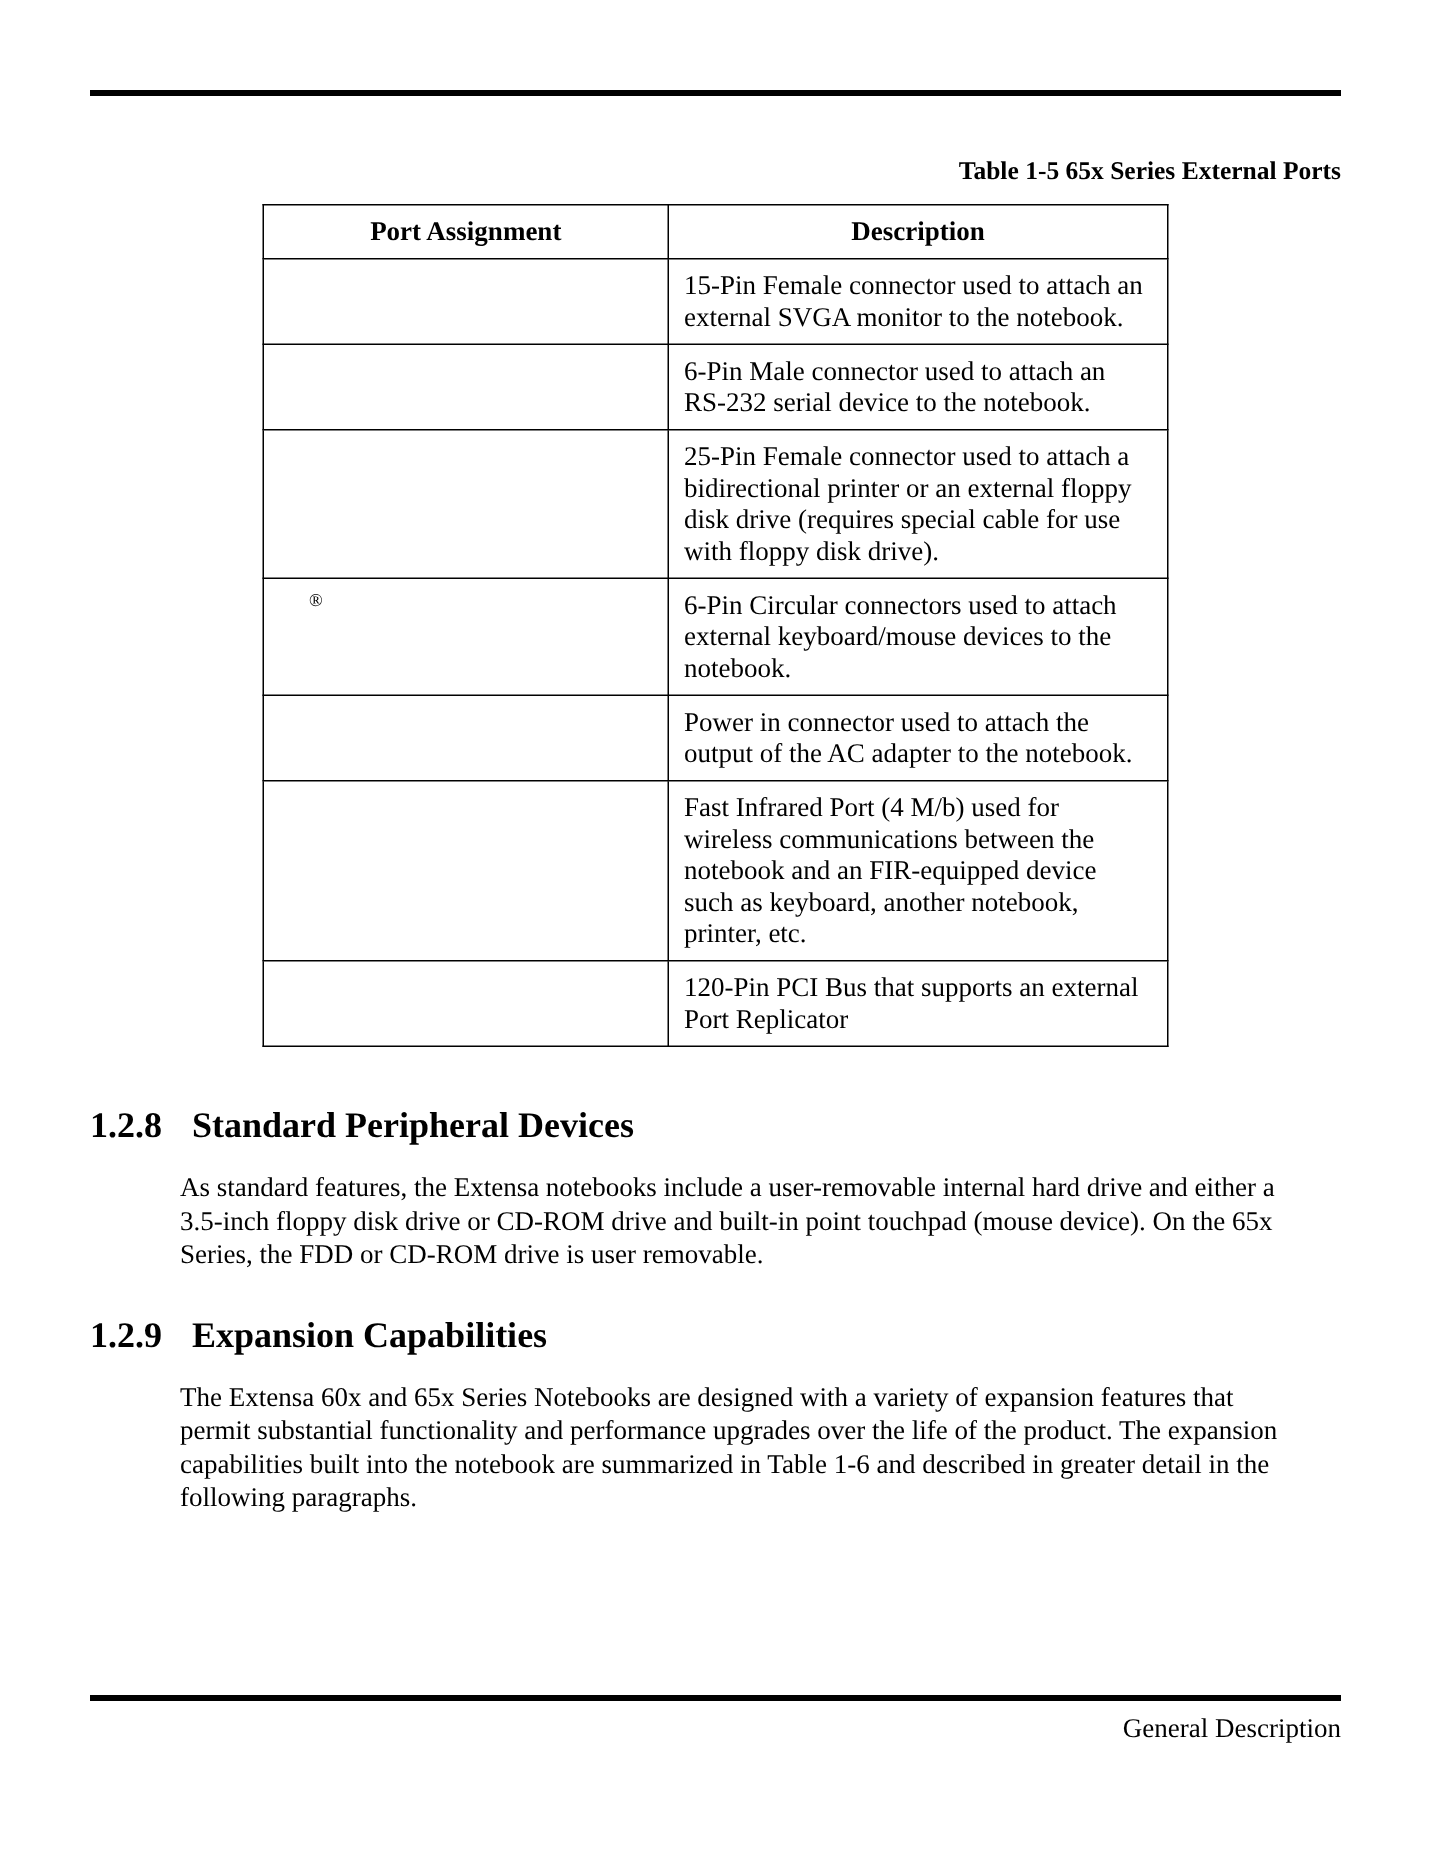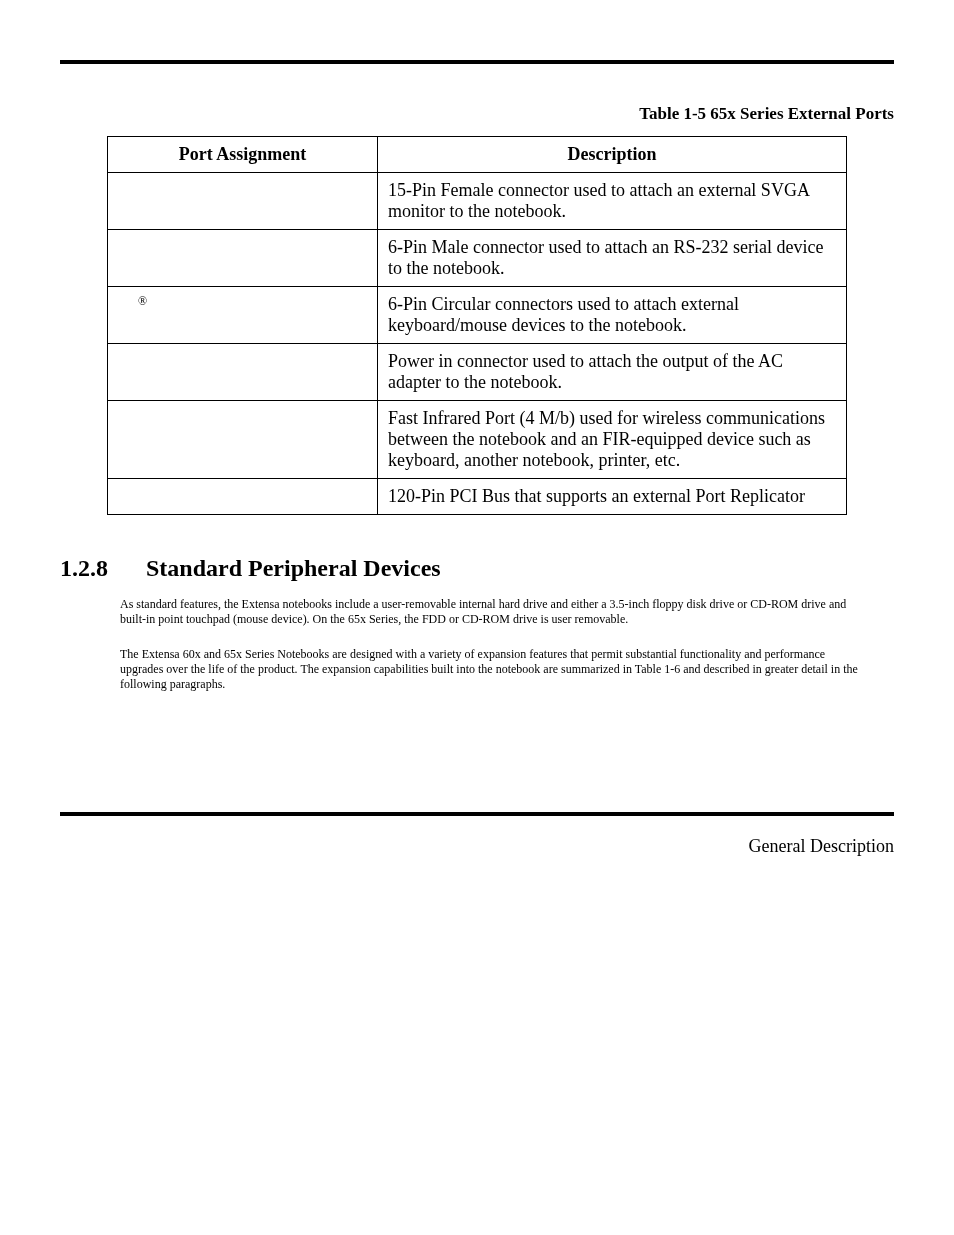--- a/index.html
+++ b/index.html
@@ -21,21 +21,21 @@
     margin-bottom: 40px;
   }
   .table-caption {
     text-align: right;
     font-weight: bold;
     font-size: 17px;
     margin-bottom: 12px;
   }
   table.ports {
     border-collapse: collapse;
-    width: 740px;
+    width: 604px;
     margin: 0 auto 40px auto;
     font-size: 18px;
   }
   table.ports th, table.ports td {
     border: 1px solid #000;
     padding: 7px 10px;
     vertical-align: top;
     text-align: left;
   }
   table.ports th {
@@ -48,35 +48,35 @@
     font-size: 12px;
     vertical-align: top;
     display: inline-block;
     padding-left: 20px;
   }
   h2.section {
     font-size: 24px;
     font-weight: bold;
     margin: 30px 0 15px 0;
   }
-  h2.section .num { display: inline-block; margin-right: 32px; }
+  h2.section .num { display: inline-block; margin-right: 14px; }
   p.body {
-    font-size: 12px;
+    font-size: 18px;
     line-height: 1.25;
     margin: 0 0 20px 60px;
     max-width: 740px;
   }
   .bottom-rule {
     border-top: 4px solid #000;
     margin-top: 120px;
   }
   .footer {
     text-align: right;
     font-size: 18px;
-    padding-top: 20px;
+    padding-top: 8px;
   }
 </style>
 </head>
 <body>
 
 <div class="page">
   <div class="top-rule"></div>
 
   <div class="table-caption">Table 1-5  65x Series External Ports</div>
 
@@ -94,20 +94,24 @@
     <tbody>
       <tr>
         <td></td>
         <td>15-Pin Female connector used to attach an external SVGA monitor to the notebook.</td>
       </tr>
       <tr>
         <td></td>
         <td>6-Pin Male connector used to attach an RS-232 serial device to the notebook.</td>
       </tr>
       <tr>
+        <td></td>
+        <td>25-Pin Female connector used to attach a bidirectional printer or an external floppy disk drive (requires special cable for use with floppy disk drive).</td>
+      </tr>
+      <tr>
         <td><span class="reg-mark">®</span></td>
         <td>6-Pin Circular connectors used to attach external keyboard/mouse devices to the notebook.</td>
       </tr>
       <tr>
         <td></td>
         <td>Power in connector used to attach the output of the AC adapter to the notebook.</td>
       </tr>
       <tr>
         <td></td>
         <td>Fast Infrared Port (4 M/b) used for wireless communications between the notebook and an FIR-equipped device such as keyboard, another notebook, printer, etc.</td>
@@ -118,17 +122,21 @@
       </tr>
     </tbody>
   </table>
 
   <h2 class="section">
     <span class="num">1.2.8</span>
     <span>Standard Peripheral Devices</span>
   </h2>
   <p class="body">As standard features, the Extensa notebooks include a user-removable internal hard drive and either a 3.5-inch floppy disk drive or CD-ROM drive and built-in point touchpad (mouse device). On the 65x Series, the FDD or CD-ROM drive is user removable.</p>
 
+  <h2 class="section">
+    <span class="num">1.2.9</span>
+    <span>Expansion Capabilities</span>
+  </h2>
   <p class="body">The Extensa 60x and 65x Series Notebooks are designed with a variety of expansion features that permit substantial functionality and performance upgrades over the life of the product. The expansion capabilities built into the notebook are summarized in Table 1-6 and described in greater detail in the following paragraphs.</p>
 
   <div class="bottom-rule"></div>
   <div class="footer">General Description</div>
 </div>
 
 </body></html>

